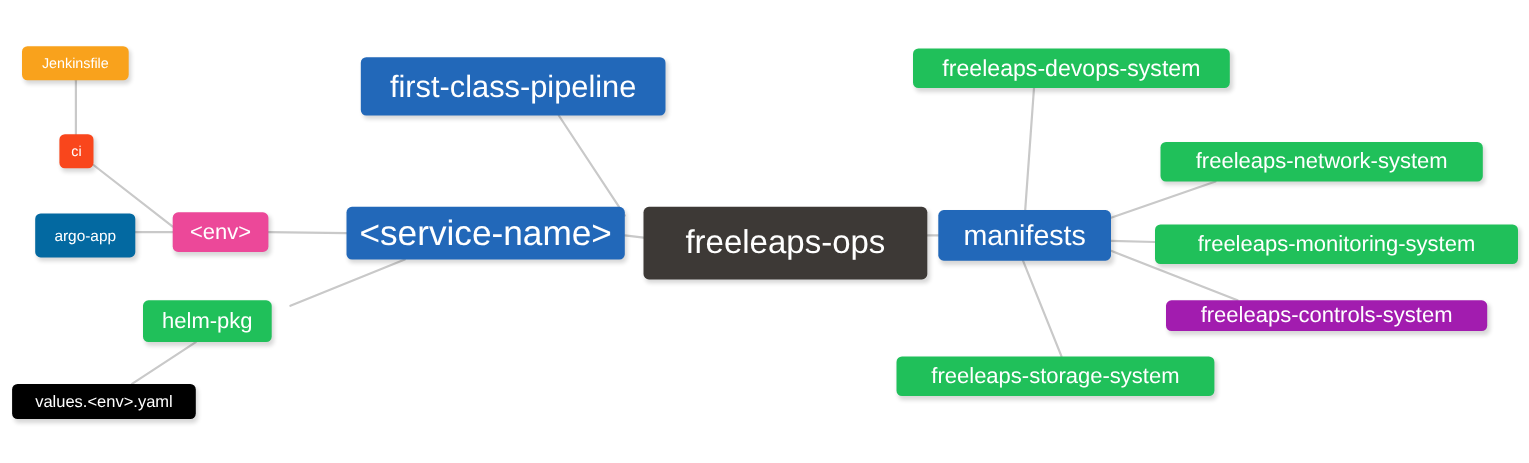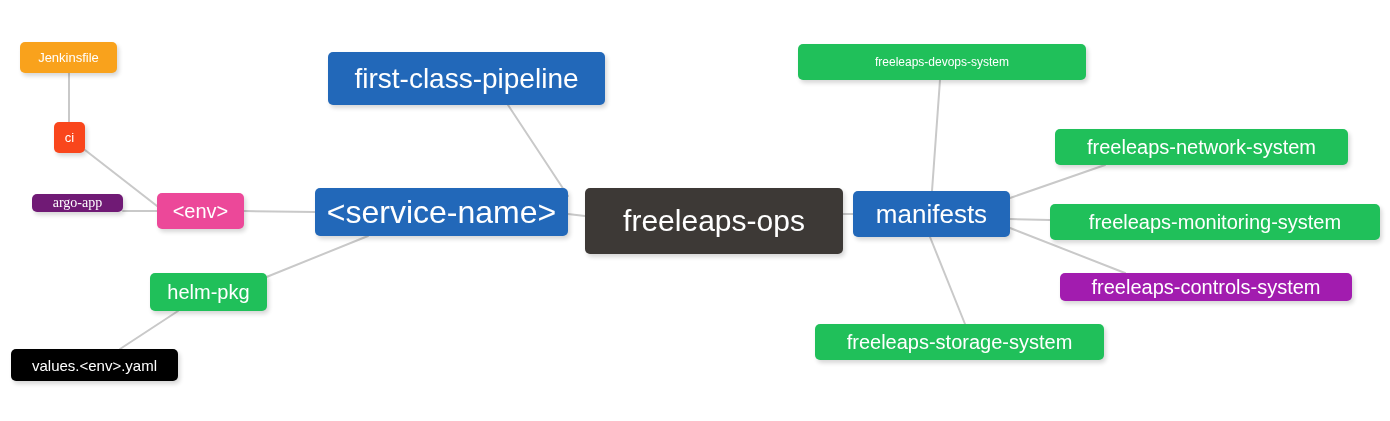--- a/index.html
+++ b/index.html
@@ -58,45 +58,45 @@
       <line x1="1010" y1="212" x2="1125" y2="257" stroke="#c9c9c9" stroke-width="2" stroke-linecap="round"></line>
       <line x1="930" y1="221" x2="965" y2="308" stroke="#c9c9c9" stroke-width="2" stroke-linecap="round"></line>
     </svg>
   <div id="node-layer">
       <div class="node" style="left: 20px; top: 26px; width: 97px; height: 31px; background: rgb(249, 162, 28); font-size: 13px;">
         <span>Jenkinsfile</span>
       </div>
       <div class="node" style="left: 54px; top: 106px; width: 31px; height: 31px; background: rgb(249, 70, 28); font-size: 13px;">
         <span>ci</span>
       </div>
-      <div class="node" style="left: 32px; top: 178px; width: 91px; height: 18px; background: #701a75; font-size: 14px; font-family: Liberation Serif, serif;">
+      <div class="node" style="left: 32px; top: 178px; width: 91px; height: 40px; background: #0369a1; font-size: 14px;">
         <span>argo-app</span>
       </div>
       <div class="node" style="left: 157px; top: 177px; width: 87px; height: 36px; background: #ec4899; font-size: 20px;">
         <span>&lt;env&gt;</span>
       </div>
-      <div class="node" style="left: 150px; top: 257px; width: 117px; height: 38px; background: rgb(32, 192, 90); font-size: 20px;">
+      <div class="node" style="left: 130px; top: 257px; width: 117px; height: 38px; background: rgb(32, 192, 90); font-size: 20px;">
         <span>helm-pkg</span>
       </div>
       <div class="node" style="left: 11px; top: 333px; width: 167px; height: 32px; background: #000000; font-size: 15px; justify-content: center;">
         <span>values.&lt;env&gt;.yaml</span>
       </div>
       <div class="node" style="left: 328px; top: 36px; width: 277px; height: 53px; background: rgb(34, 104, 185); font-size: 28px;">
         <span>first-class-pipeline</span>
       </div>
       <div class="node" style="left: 315px; top: 172px; width: 253px; height: 48px; background: rgb(34, 104, 185); font-size: 32px;">
         <span>&lt;service-name&gt;</span>
       </div>
       <div class="node" style="left: 585px; top: 172px; width: 258px; height: 66px; background: rgb(61, 57, 54); font-size: 30px;">
         <span>freeleaps-ops</span>
       </div>
       <div class="node" style="left: 853px; top: 175px; width: 157px; height: 46px; background: rgb(34, 104, 185); font-size: 26px;">
         <span>manifests</span>
       </div>
-      <div class="node" style="left: 798px; top: 28px; width: 288px; height: 36px; background: rgb(32, 192, 90); font-size: 12px;">
+      <div class="node" style="left: 830px; top: 28px; width: 288px; height: 36px; background: rgb(32, 192, 90); font-size: 21px;">
         <span>freeleaps-devops-system</span>
       </div>
       <div class="node" style="left: 1055px; top: 113px; width: 293px; height: 36px; background: rgb(32, 192, 90); font-size: 20px;">
         <span>freeleaps-network-system</span>
       </div>
       <div class="node" style="left: 1050px; top: 188px; width: 330px; height: 36px; background: rgb(32, 192, 90); font-size: 20px; justify-content: center;">
         <span>freeleaps-monitoring-system</span>
       </div>
       <div class="node" style="left: 1060px; top: 257px; width: 292px; height: 28px; background: #a21caf; font-size: 20px;">
         <span>freeleaps-controls-system</span>

